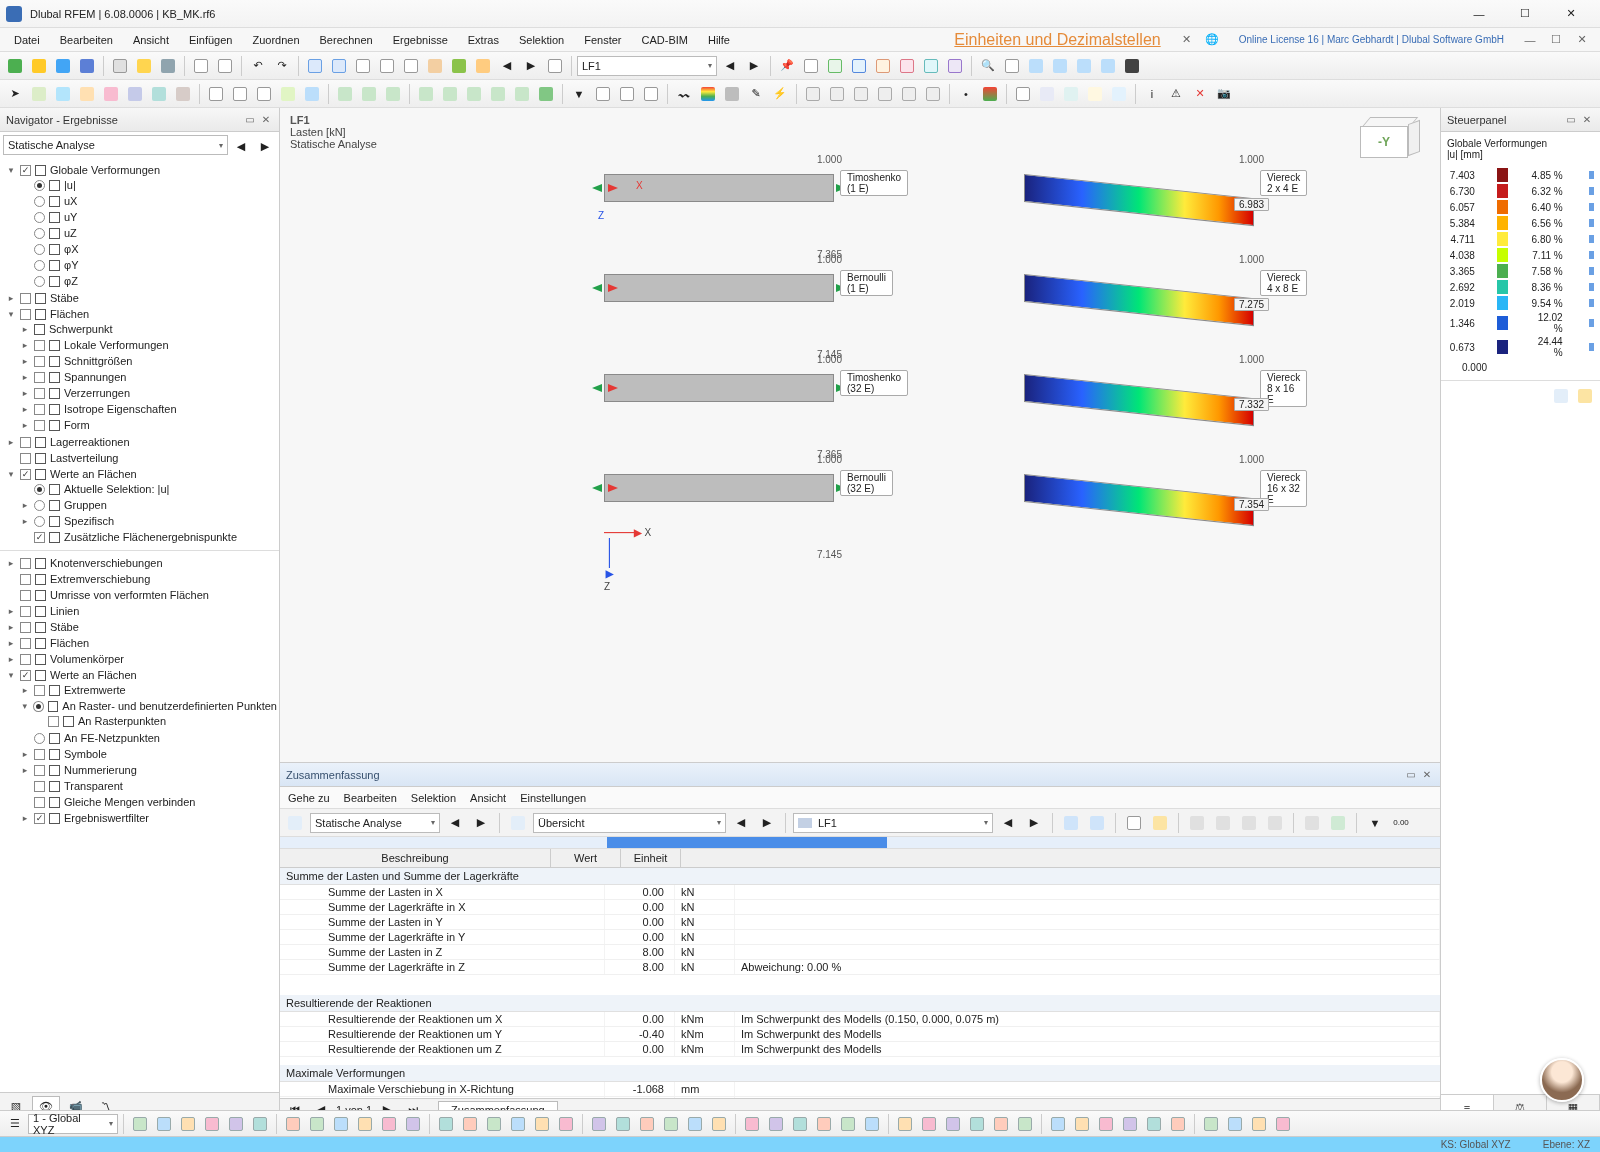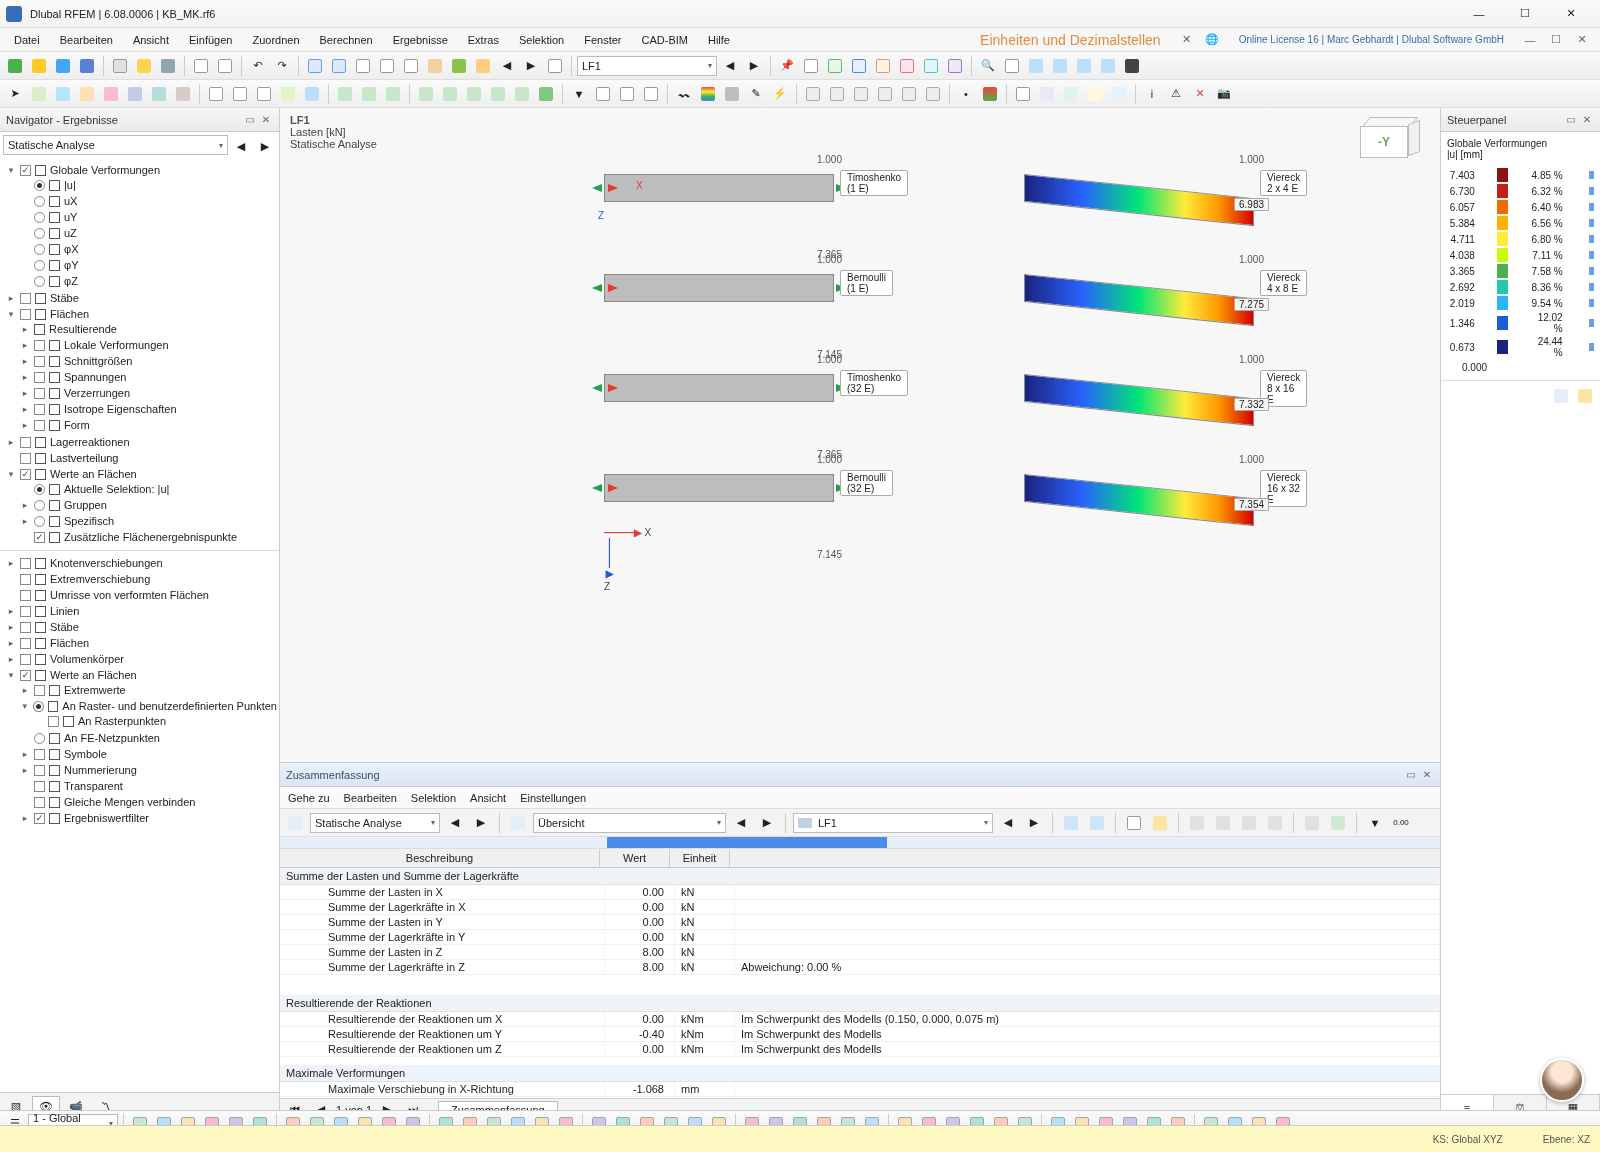--- a/index.html
+++ b/index.html
@@ -107,21 +107,21 @@
   .legrow { display:flex; align-items:center; gap:22px; }
   .legrow .sw { width:16px; height:14px; }
   .legrow .val { width:42px; text-align:right; }
   .legrow .pct { width:50px; text-align:right; }
   .sidetabs { margin-top:auto; border-top:1px solid #ccc; height:26px; display:flex; background:#f3f3f3;}
   .sidetabs .st { flex:1; display:flex; align-items:center; justify-content:center; cursor:pointer; border-right:1px solid #ccc;}
   .sidetabs .st.active { background:#fff; }
 
   
   .bottombar { position:absolute; left:0; right:0; bottom:16px; height:26px; background:linear-gradient(#fafafa,#eee); border-top:1px solid #ccc; display:flex; align-items:center; padding:0 4px; gap:2px; }
-  .statusbar { position:absolute; left:0; right:0; bottom:0; height:27px; background:#fef9c3; border-top:1px solid #ccc; display:flex; align-items:center; padding:0 10px; font-size:10px; color:#555; gap:40px; justify-content:flex-end;}
+  .statusbar { position:absolute; left:0; right:0; bottom:0; height:16px; background:#7dd3fc; border-top:1px solid #ccc; display:flex; align-items:center; padding:0 10px; font-size:10px; color:#555; gap:32px; justify-content:flex-end;}
 
   
   .avatar { position:absolute; right:16px; bottom:50px; width:44px; height:44px; border-radius:50%; background:radial-gradient(circle at 50% 30%, #fce7d5 0 30%, #8b6a52 60%); border:2px solid #fff; box-shadow:0 1px 4px rgba(0,0,0,.3); z-index:10;}
 
   
   .cic { width:14px; height:14px; border-radius:2px; display:inline-block; }
 </style>
 </head>
 <body>
 
@@ -142,21 +142,21 @@
   <span>Einfügen</span>
   <span>Zuordnen</span>
   <span>Berechnen</span>
   <span>Ergebnisse</span>
   <span>Extras</span>
   <span>Selektion</span>
   <span>Fenster</span>
   <span>CAD-BIM</span>
   <span>Hilfe</span>
   <div class="right">
-    <span style="color:#e58b3a;font-size:14px;">Einheiten und Dezimalstellen</span>
+    <span style="color:#e58b3a;font-size:16px;text-decoration:underline;">Einheiten und Dezimalstellen</span>
     <span class="tiny">✕</span>
     <span class="tiny">🌐</span>
     <span class="lic">Online License 16 | Marc Gebhardt | Dlubal Software GmbH</span>
     <span class="tiny">—</span>
     <span class="tiny">☐</span>
     <span class="tiny">✕</span>
   </div>
 </div>
 
 <div class="toolbar">
@@ -507,21 +507,21 @@
               <span class="exp">▾</span>
               <span class="chk"></span>
               <span class="ico-sq"></span>
               <span>Flächen</span>
             </div>
           <ul>
             <li>
                 <div class="tnode">
                   <span class="exp">▸</span>
                   <span class="ico-sq"></span>
-                  <span>Resultierende</span>
+                  <span>Schwerpunkt</span>
                 </div>
               </li>
             <li>
                 <div class="tnode">
                   <span class="exp">▸</span>
                   <span class="chk"></span>
                   <span class="ico-sq"></span>
                   <span>Lokale Verformungen</span>
                 </div>
               </li>
@@ -949,21 +949,21 @@
           </span>
         <span class="tbsep"></span>
         <span class="tbtn">▼</span>
         <span class="tbtn" style="font-size:8px">0.00</span>
       </div>
       <div class="sumbar">
           <div class="sel"></div>
         </div>
       <div class="sumtable">
         <div class="thdr">
-          <div style="width:320px">Beschreibung</div>
+          <div style="width:271px">Beschreibung</div>
           <div style="width:70px">Wert</div>
           <div style="width:60px">Einheit</div>
         </div>
         <div class="cat">Summe der Lasten und Summe der Lagerkräfte</div>
         <div id="rows1">
             <div class="row">
       <div class="c1">Summe der Lasten in X</div>
       <div class="c2">0.00</div>
       <div class="c3">kN</div>
       <div class="c4"></div>

